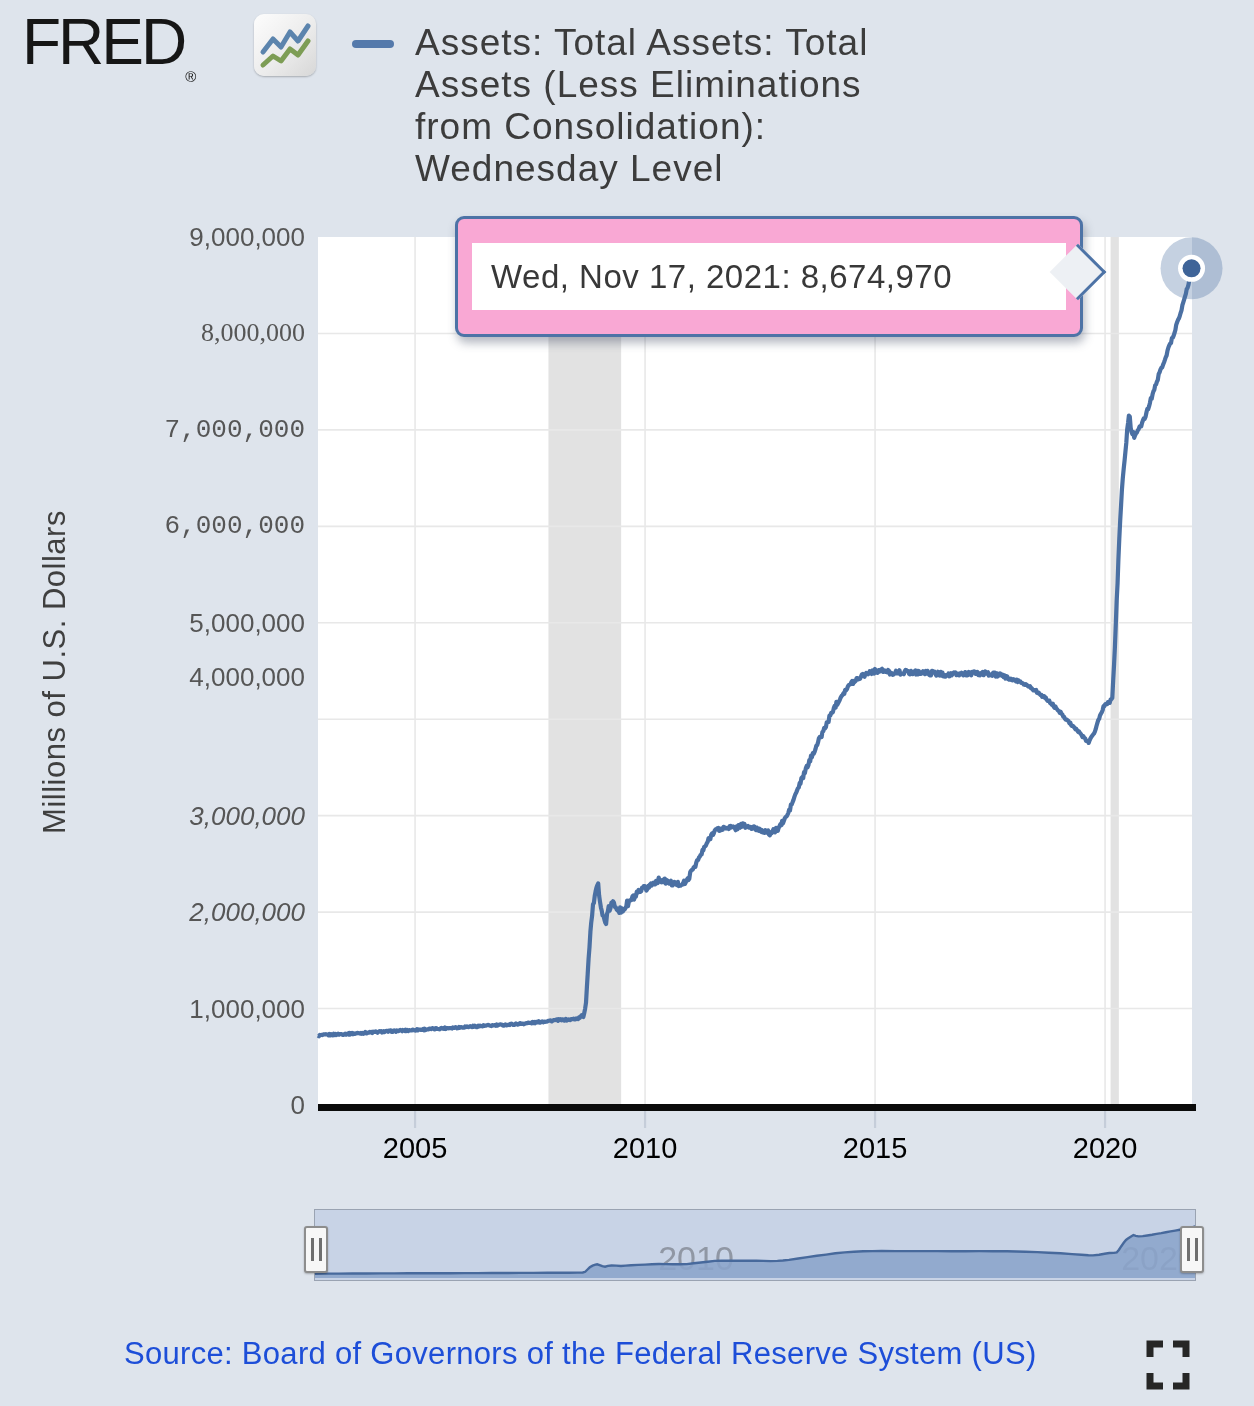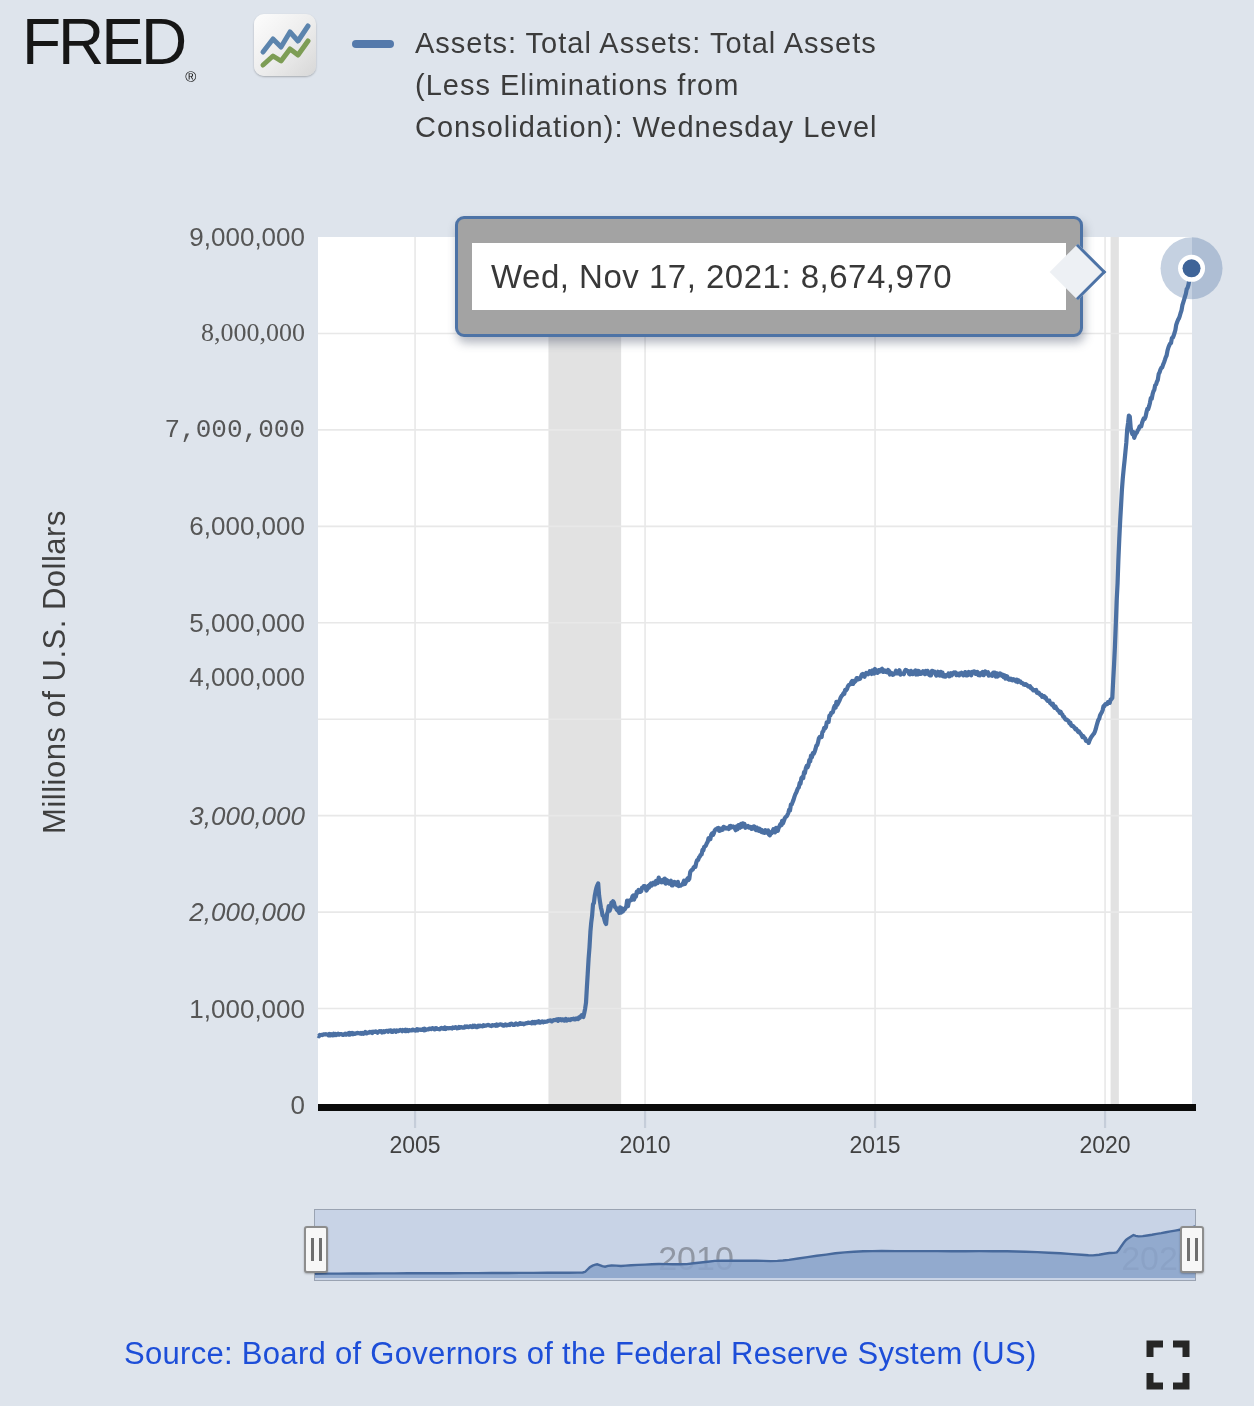--- a/index.html
+++ b/index.html
@@ -17,44 +17,44 @@
   }
   .reg { font-size:15px; color:#161616; vertical-align:-18px; margin-left:1px; }
   .logo-icon { position:absolute; left:232px; top:8px; width:62px; height:62px;
     border-radius:10px; background:linear-gradient(135deg,#fdfdfd 0%,#ececec 55%,#d7d7d7 100%);
     box-shadow:0 1px 2px rgba(0,0,0,.25); display:inline-block; }
   .legend { position:absolute; left:352px; top:22px; }
   .legend-dash { position:absolute; left:0; top:18px; width:42px; height:8px;
     border-radius:4px; background:#5479ab; }
   .legend-text {
     display:block; margin-left:63px; width:480px;
-    font-size:29px; line-height:42px; letter-spacing:1px; color:#3c3c3c;
+    font-size:37px; line-height:42px; letter-spacing:1px; color:#3c3c3c;
   }
   
   .y-title {
     position:absolute; left:55px; top:672px; white-space:nowrap;
     transform:translate(-50%,-50%) rotate(-90deg);
     font-size:31px; color:#3f3f3f; letter-spacing:.5px;
   }
   .y-tick-label {
     position:absolute; left:85px; width:220px; height:38px; line-height:38px;
     text-align:right; font-size:26px; color:#565656;
   }
   .x-tick-label {
     position:absolute; width:140px; text-align:center; top:1132px;
-    font-size:23px; color:#404040;
+    font-size:29px; color:#000000;
   }
   
   #main-chart { position:absolute; left:0; top:0; z-index:1; pointer-events:none; }
   .plot-overlay { position:absolute; left:318px; top:237px; width:874px; height:868px;
     z-index:2; cursor:crosshair; }
   
   .tooltip {
     position:absolute; left:455px; top:216px; width:628px; height:121px; z-index:4;
-    background:#a3a3a3; border:3px solid #4d73a6; border-radius:9px;
+    background:#f9a8d4; border:3px solid #4d73a6; border-radius:9px;
     box-shadow:2px 6px 10px rgba(60,70,95,.38);
   }
   .tooltip-inner {
     position:absolute; left:14px; right:14px; top:24px; bottom:24px;
     background:#ffffff; display:flex; align-items:center; padding-left:19px;
     font-size:33px; color:#383838; letter-spacing:.5px; white-space:nowrap;
   }
   .tooltip-arrow {
     position:absolute; left:1058px; top:252px; width:40px; height:40px; z-index:5;
     background:#edf0f4; border-top:3px solid #4d73a6; border-right:3px solid #4d73a6;
@@ -131,21 +131,21 @@
     <line x1="875.0599999999954" y1="1111" x2="875.0599999999954" y2="1128" stroke="#c5cdd9" stroke-width="2.2"></line>
     <line x1="1105.0599999999954" y1="1111" x2="1105.0599999999954" y2="1128" stroke="#c5cdd9" stroke-width="2.2"></line>
   </svg>
 <div id="y-ticks">
     <div class="y-tick-label" style="top: 1086px;">0</div>
     <div class="y-tick-label" style="top: 989.556px;">1,000,000</div>
     <div class="y-tick-label" style="top: 893.111px; font-style: italic;">2,000,000</div>
     <div class="y-tick-label" style="top: 796.667px; font-style: italic;">3,000,000</div>
     <div class="y-tick-label" style="top: 658px;">4,000,000</div>
     <div class="y-tick-label" style="top: 603.778px;">5,000,000</div>
-    <div class="y-tick-label" style="top: 507.333px;">6,000,000</div>
+    <div class="y-tick-label" style="top: 507.333px; font-family: Liberation Mono, monospace;">6,000,000</div>
     <div class="y-tick-label" style="top: 410.889px; font-family: Liberation Mono, monospace;">7,000,000</div>
     <div class="y-tick-label" style="top: 314.444px; font-family: Liberation Serif, serif;">8,000,000</div>
     <div class="y-tick-label" style="top: 218px;">9,000,000</div>
   </div>
 <div id="x-ticks">
     <div class="x-tick-label" style="left: 345.06px;">2005</div>
     <div class="x-tick-label" style="left: 575.06px;">2010</div>
     <div class="x-tick-label" style="left: 805.06px;">2015</div>
     <div class="x-tick-label" style="left: 1035.06px;">2020</div>
   </div>

